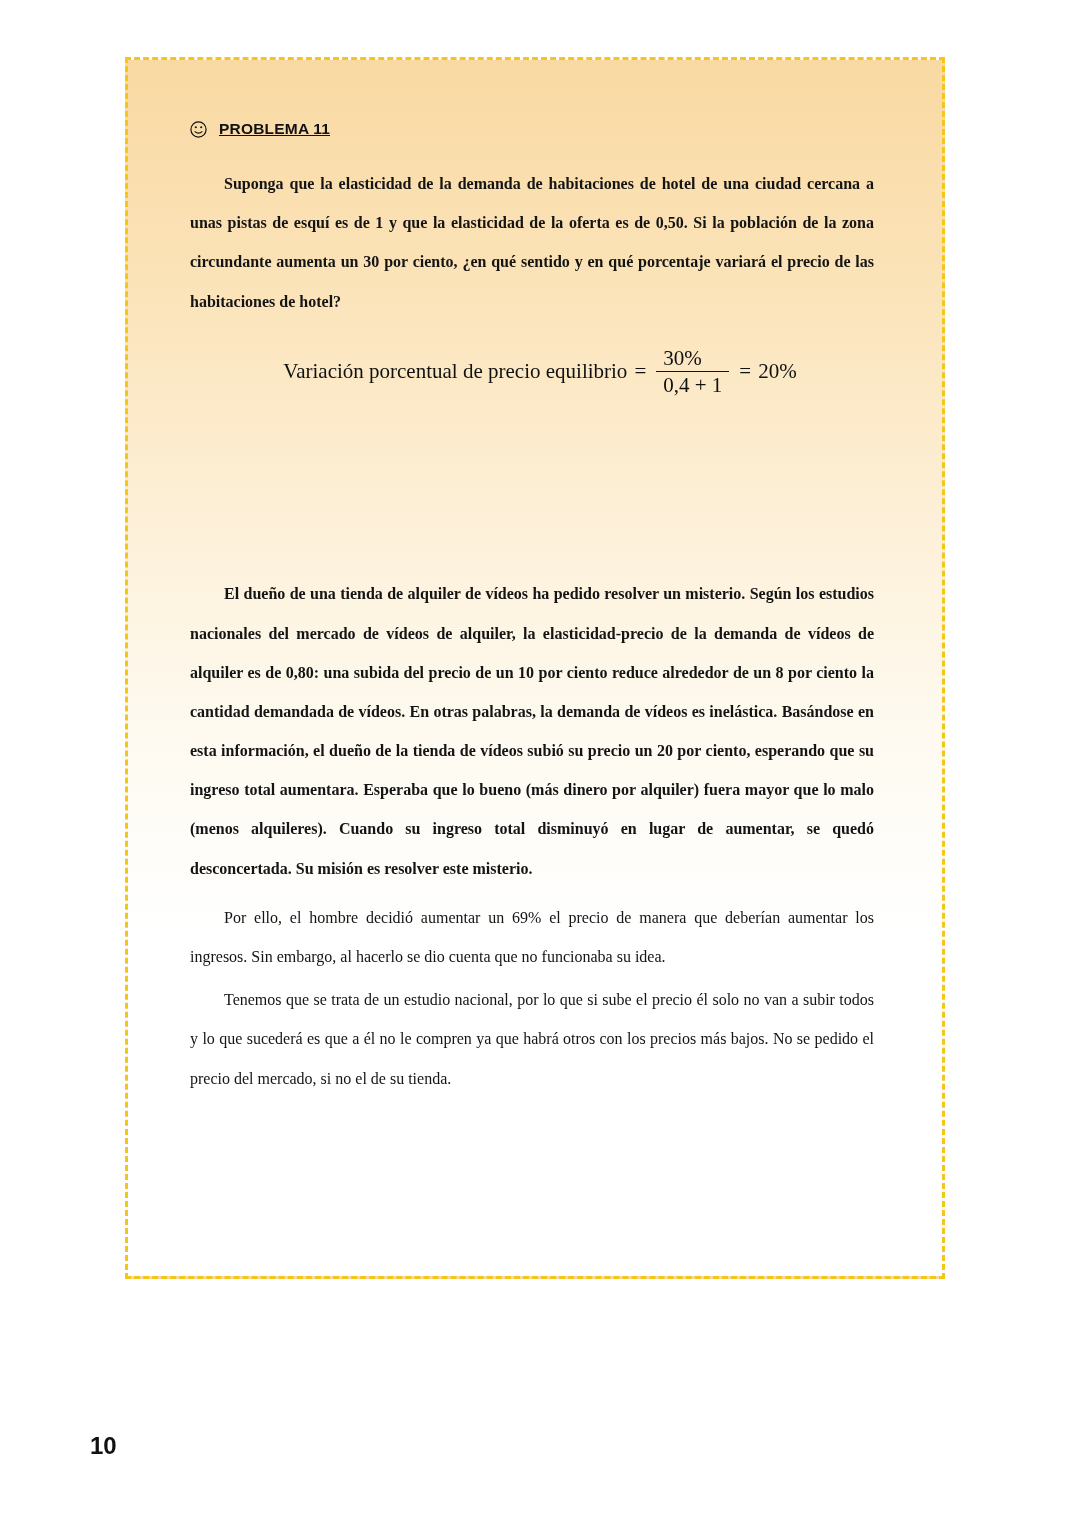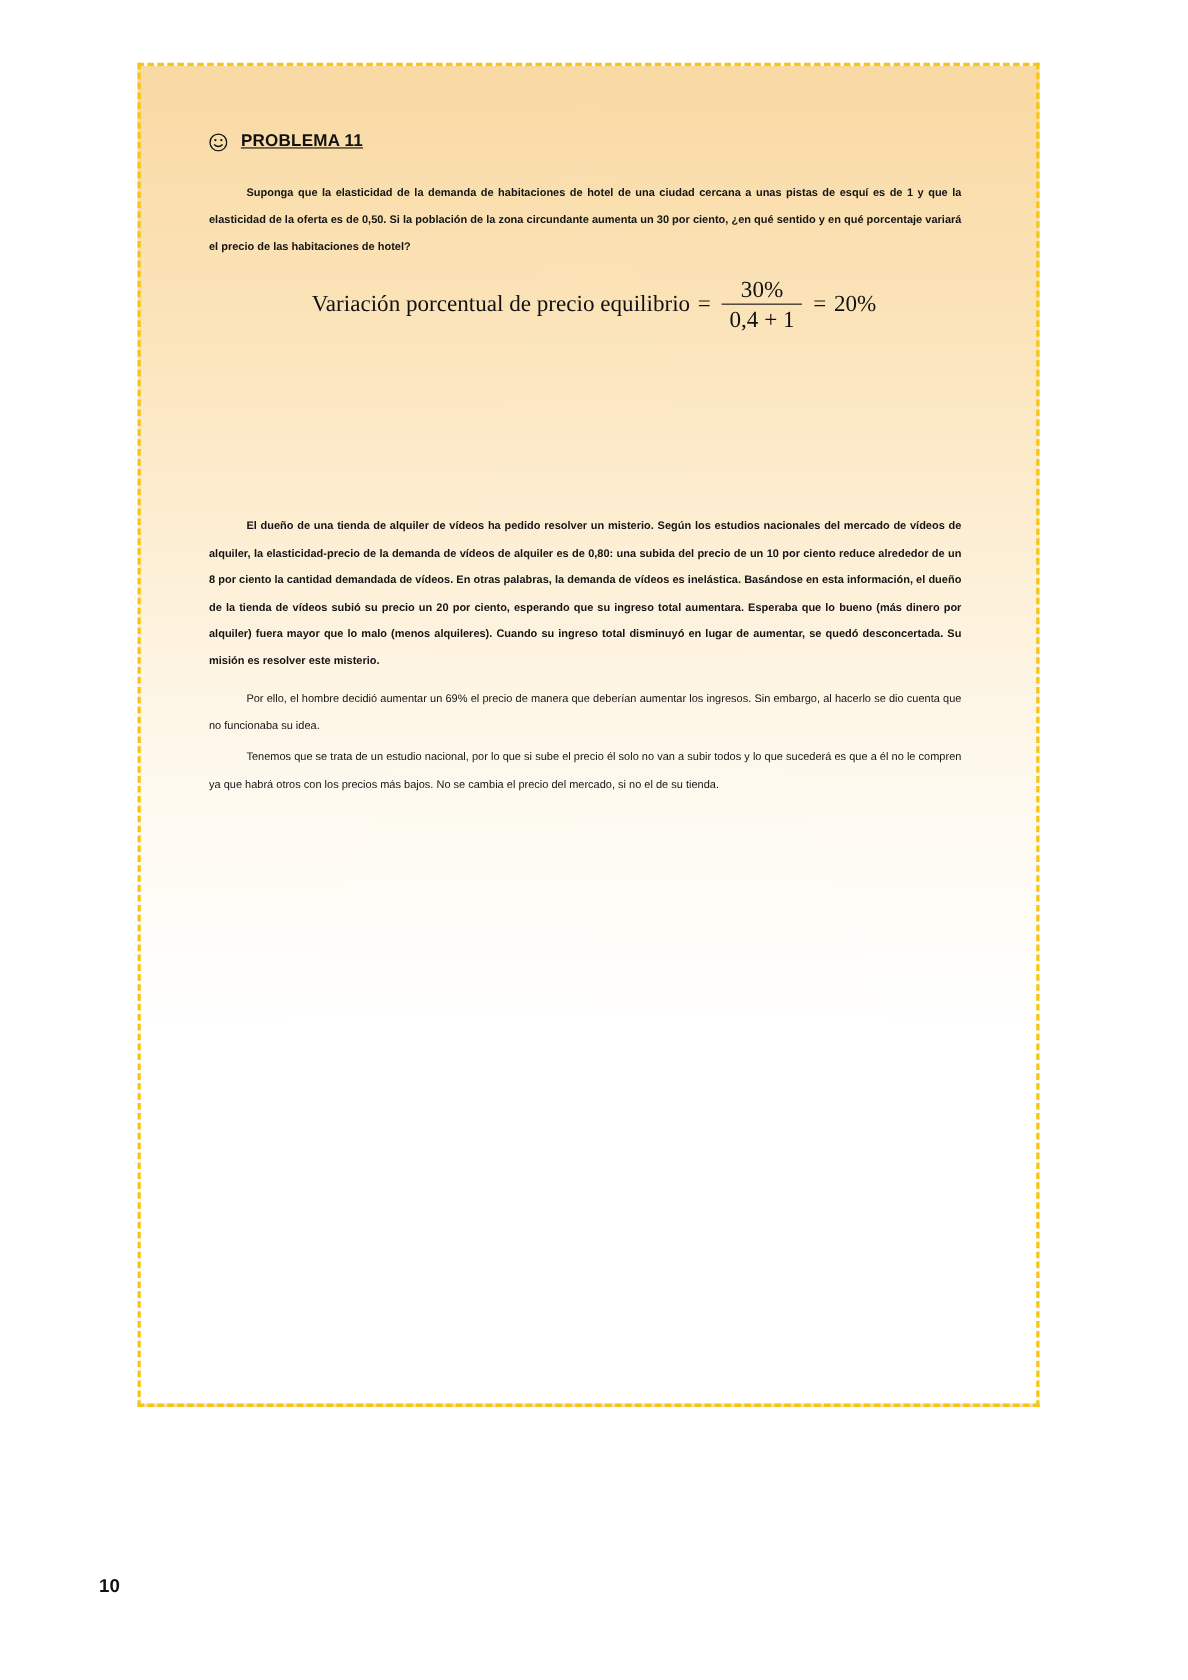--- a/index.html
+++ b/index.html
@@ -58,25 +58,26 @@
   .problem-title {
     font-size: 15.5px;
     font-weight: bold;
     text-decoration: underline;
     letter-spacing: 0.2px;
     color: #111;
   }
 
   p.body-text {
     margin: 0 16px 4px 0;
-    font-size: 10px;
+    font-size: 16px;
     line-height: 2.45;
     text-align: justify;
     text-justify: inter-word;
     color: #141414;
+    font-family: Liberation Serif, serif;
   }
   p.body-text.bold {
     font-weight: bold;
   }
   p.body-text.indent {
     text-indent: 34px;
   }
 
   
   .formula-row {
@@ -89,22 +90,21 @@
     display: flex;
     align-items: center;
     font-family: "Liberation Serif", serif;
     font-size: 21px;
     color: #111;
     gap: 7px;
   }
   .frac {
     display: inline-flex;
     flex-direction: column;
-    align-items: center;
-    margin: 0 3px;
+    margin: 12px 3px;
     vertical-align: middle;
   }
   .frac .num {
     padding: 0 7px 2px 7px;
     font-size: 21px;
     line-height: 1.05;
   }
   .frac .bar {
     width: 100%;
     height: 1.5px;
@@ -145,21 +145,21 @@
   }
 
   .para-group p:first-child {
     margin-top: 10px;
   }
 
   .page-number {
     position: absolute;
     left: 90px;
     top: 1432px;
-    font-size: 17px;
+    font-size: 24px;
     font-weight: bold;
     color: #111;
   }
 </style>
 </head>
 <body>
 
 <div class="page">
 
   <div class="content-box">
@@ -194,21 +194,21 @@
       </div>
 
 
       <div class="gap-block"></div>
 
 
       <p class="body-text bold indent">El dueño de una tienda de alquiler de vídeos ha pedido resolver un misterio. Según los estudios nacionales del mercado de vídeos de alquiler, la elasticidad-precio de la demanda de vídeos de alquiler es de 0,80: una subida del precio de un 10 por ciento reduce alrededor de un 8 por ciento la cantidad demandada de vídeos. En otras palabras, la demanda de vídeos es inelástica. Basándose en esta información, el dueño de la tienda de vídeos subió su precio un 20 por ciento, esperando que su ingreso total aumentara. Esperaba que lo bueno (más dinero por alquiler) fuera mayor que lo malo (menos alquileres). Cuando su ingreso total disminuyó en lugar de aumentar, se quedó desconcertada. Su misión es resolver este misterio.</p>
 
       <div class="para-group">
         <p class="body-text indent">Por ello, el hombre decidió aumentar un 69% el precio de manera que deberían aumentar los ingresos. Sin embargo, al hacerlo se dio cuenta que no funcionaba su idea.</p>
-        <p class="body-text indent">Tenemos que se trata de un estudio nacional, por lo que si sube el precio él solo no van a subir todos y lo que sucederá es que a él no le compren ya que habrá otros con los precios más bajos. No se cambia el precio del mercado, si no el de su tienda.</p>
+        <p class="body-text indent">Tenemos que se trata de un estudio nacional, por lo que si sube el precio él solo no van a subir todos y lo que sucederá es que a él no le compren ya que habrá otros con los precios más bajos. No se pedido el precio del mercado, si no el de su tienda.</p>
       </div>
 
     </div>
   </div>
 
   <div class="page-number">10</div>
 
 </div>
 
 </body></html>

